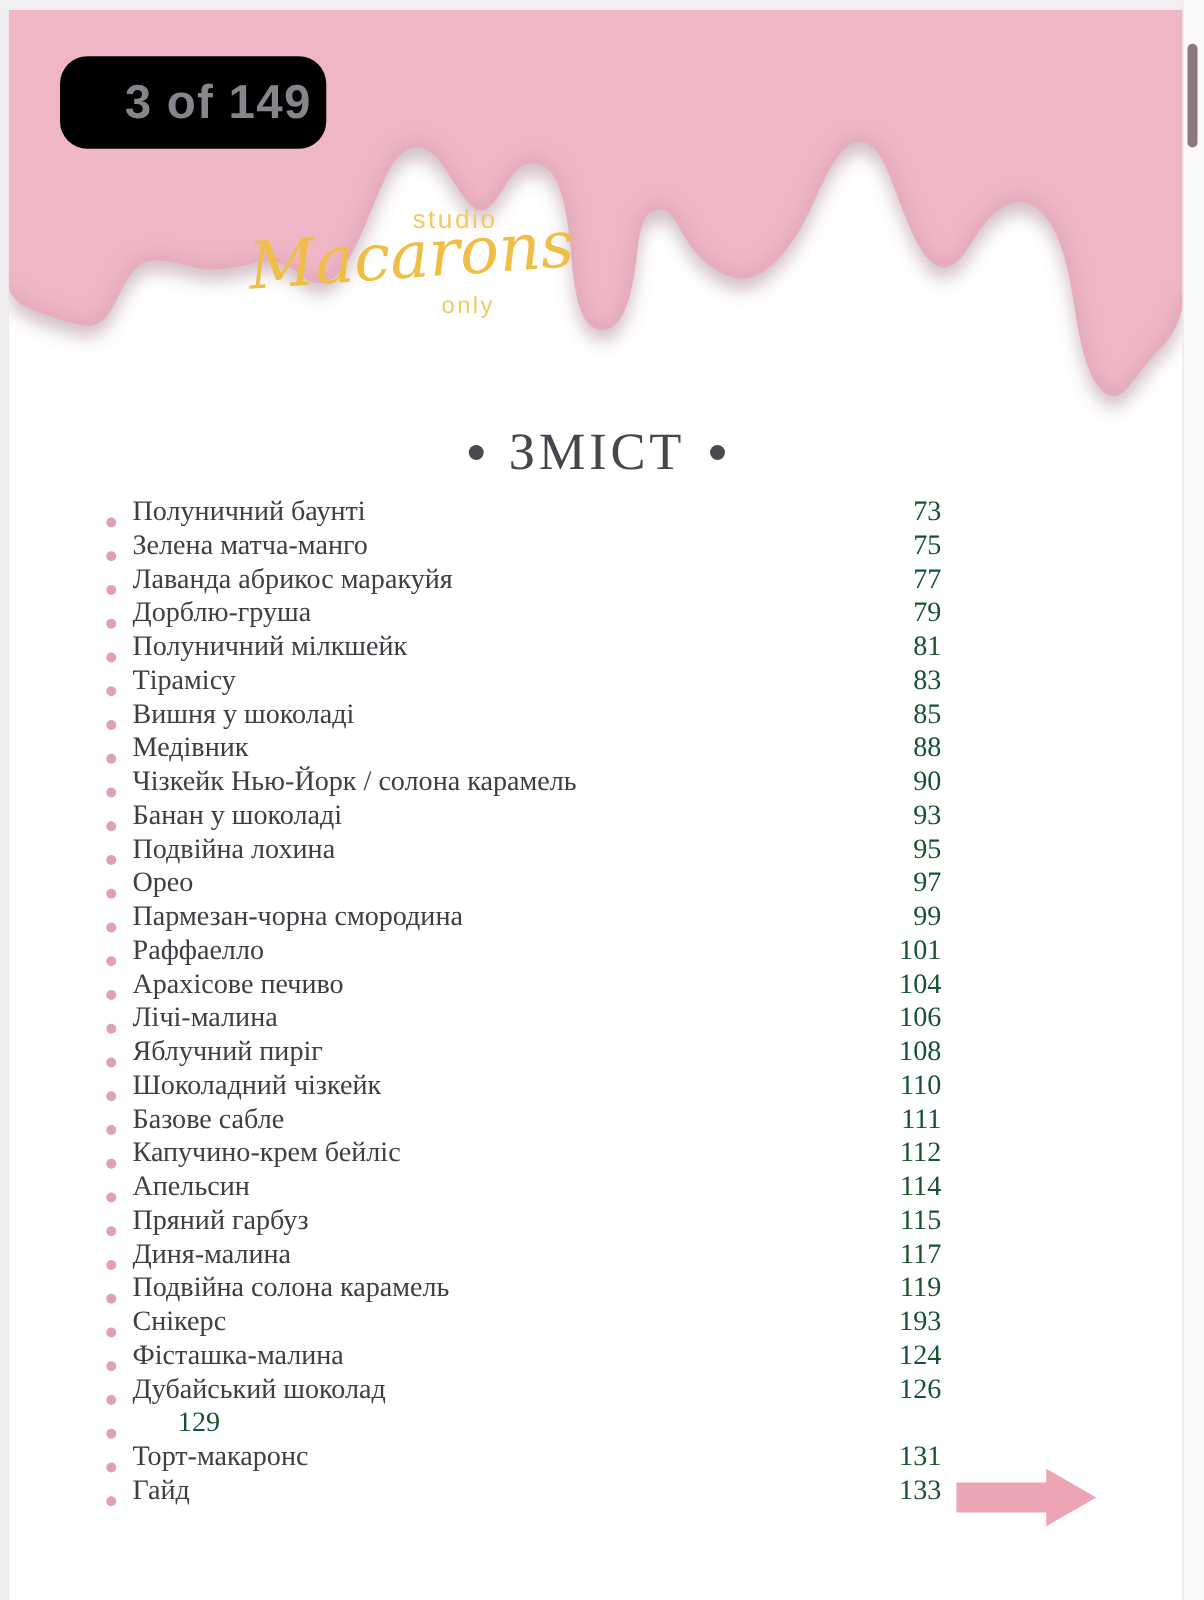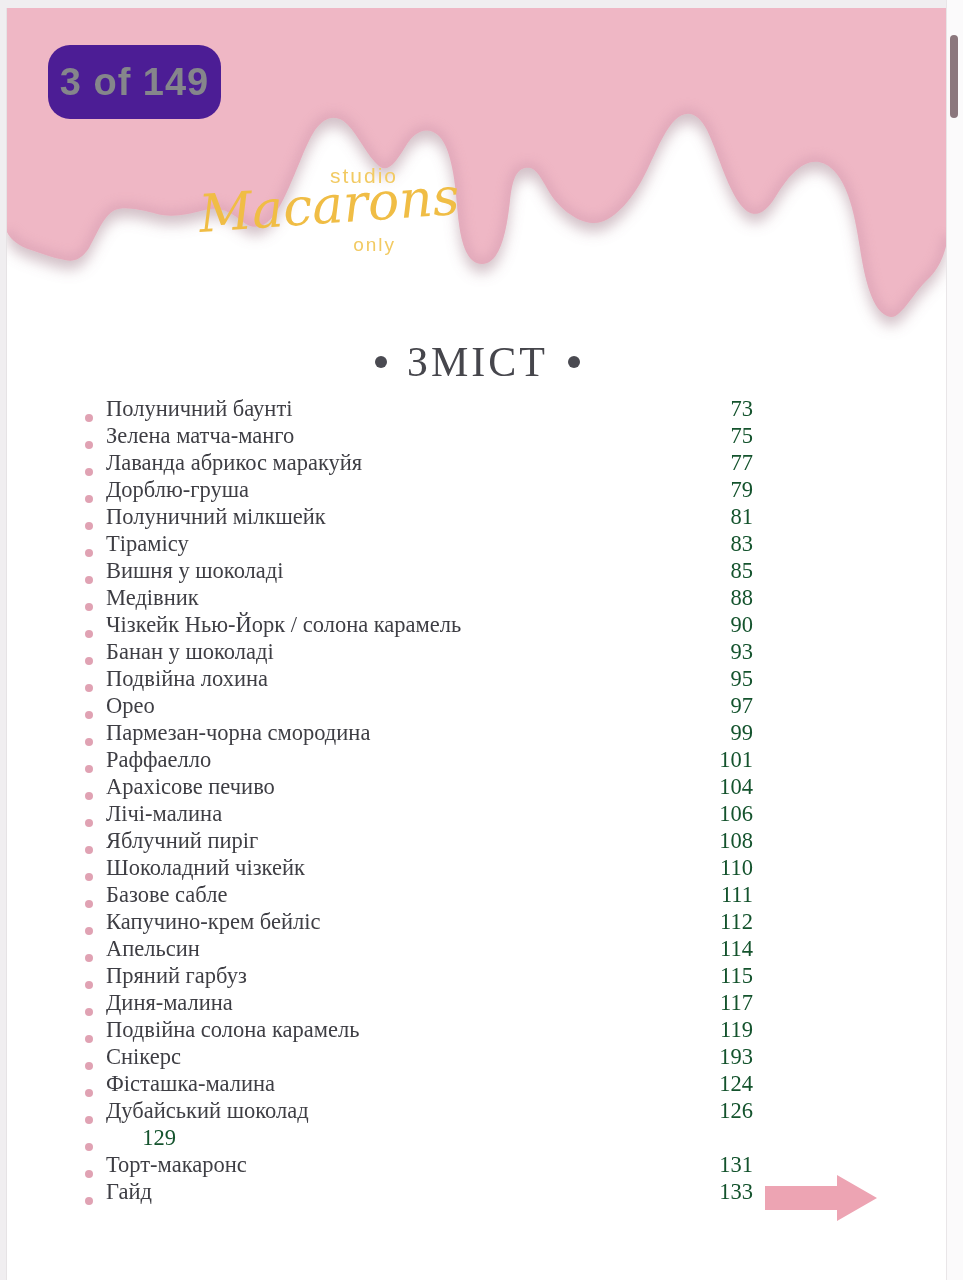--- a/index.html
+++ b/index.html
@@ -22,24 +22,24 @@
   .page{
     position:absolute;left:6px;top:8px;width:941px;height:1272px;
     background:#ffffff;border-left:1px solid #e6e3e5;
     overflow:hidden;
   }
   
   .drip-svg{position:absolute;left:0;top:0;z-index:1;}
   
   .page-badge{
     position:absolute;left:41px;top:37px;width:173px;height:74px;
-    background:#4c1d95;border-radius:22px;z-index:3;
+    background:#000000;border-radius:22px;z-index:3;
     display:flex;align-items:center;justify-content:center;
     font-family:"Liberation Sans",sans-serif;font-weight:bold;
-    font-size:38px;color:#85868b;letter-spacing:1px;
+    font-size:38px;color:#85868b;letter-spacing:1px;padding-left:40px;
   }
   
   .logo{position:absolute;z-index:2;}
   .logo-studio{
     position:absolute;left:243px;top:156px;width:148px;text-align:right;
     font-family:"Liberation Sans",sans-serif;font-size:21px;color:#f2ca62;
     letter-spacing:2px;
   }
   .logo-name{
     position:absolute;left:192px;top:176px;width:260px;

